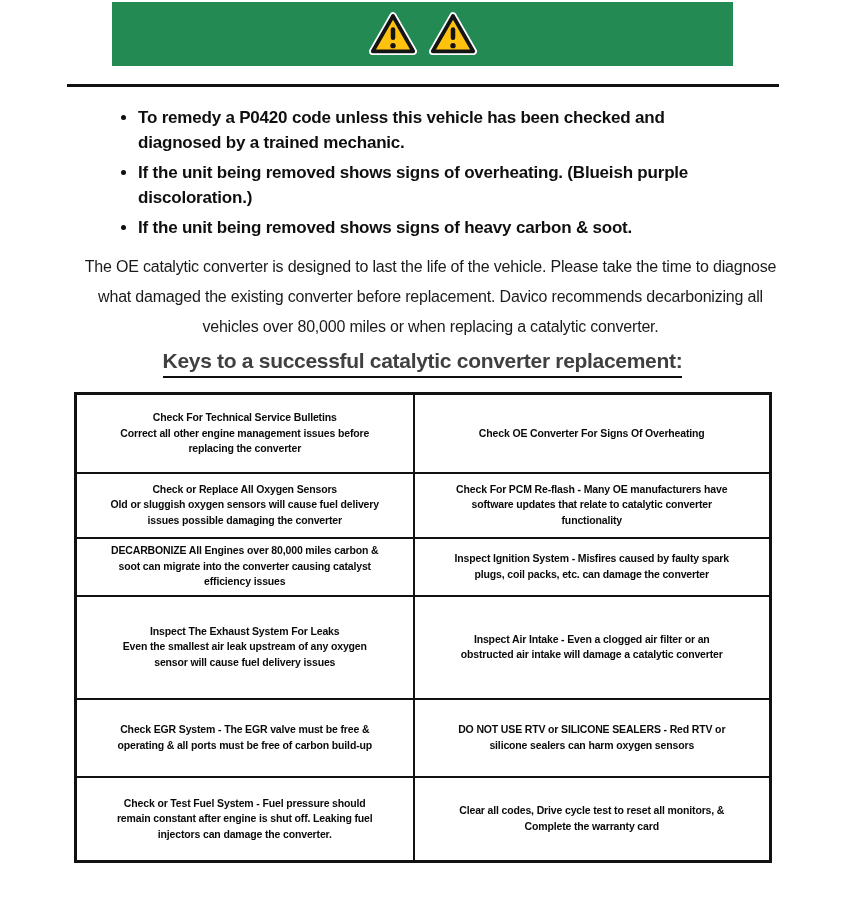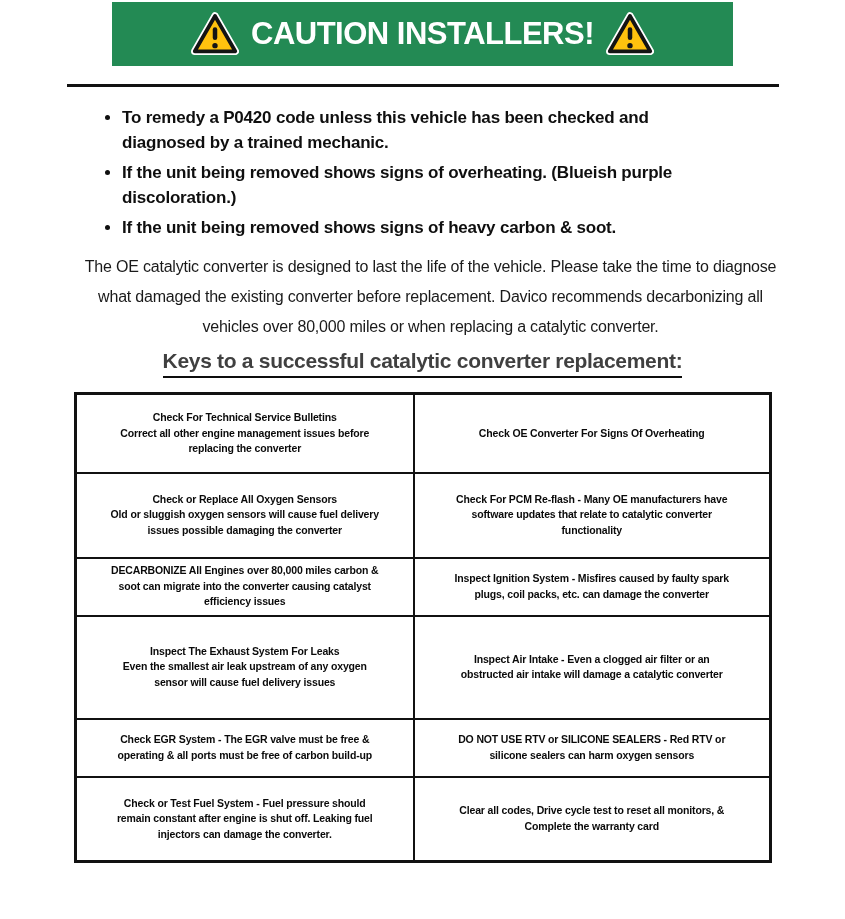--- a/index.html
+++ b/index.html
@@ -35,21 +35,21 @@
     font-size:40px;font-weight:bold;letter-spacing:-1.5px;line-height:46px;
     color:#0d0d0d;white-space:nowrap;
   }
 
   .rule{
     width:712px;height:3px;background:#111;border:0;margin:18px auto 0;
   }
 
   
   .bullets{
-    margin:18px 0 0;padding-left:122px;width:700px;box-sizing:border-box;
+    margin:18px 16px 0;padding-left:122px;width:700px;box-sizing:border-box;
     list-style:disc outside;
   }
   .bullets li{
     font-size:17px;font-weight:bold;letter-spacing:-0.2px;
     line-height:25px;margin:0 0 5px;white-space:pre-line;
   }
 
   
   .advisory{
     margin:12px auto 0;width:845px;
@@ -76,39 +76,38 @@
   .tips td{
     border:2px solid #111;
     text-align:center;vertical-align:middle;
     font-size:10.5px;font-weight:bold;letter-spacing:-0.15px;
     line-height:15.5px;padding:4px 5px;
     white-space:pre-line;color:#0a0a0a;
   }
   .tips col.left{width:339px;}
   .tips col.right{width:356px;}
   .tips tr:nth-child(1){height:79px;padding-left:42px;}
-  .tips tr:nth-child(2){height:85px;}
+  .tips tr:nth-child(2){height:65px;}
   .tips tr:nth-child(3){height:58px;}
   .tips tr:nth-child(4){height:103px;}
-  .tips tr:nth-child(5){height:58px;}
+  .tips tr:nth-child(5){height:78px;}
   .tips tr:nth-child(6){height:85px;}
 </style>
 </head>
 <body>
 
 <div class="page">
 
   <header class="banner">
     <svg class="warn-svg" viewBox="0 0 64 58" width="48" height="44" aria-hidden="true">
       <path d="M32 5 L59 52 H5 Z" fill="none" stroke="#ffffff" stroke-width="10" stroke-linejoin="round"></path>
       <path d="M32 5 L59 52 H5 Z" fill="var(--warn-fill)" stroke="#141414" stroke-width="5" stroke-linejoin="round"></path>
       <rect x="29" y="20" width="6" height="17" rx="3" fill="#141414"></rect>
       <circle cx="32" cy="44.5" r="3.6" fill="#141414"></circle>
     </svg>
-    <span class="banner-text">CAUTION INSTALLERS!</span>
     <svg class="warn-svg" viewBox="0 0 64 58" width="48" height="44" aria-hidden="true">
       <path d="M32 5 L59 52 H5 Z" fill="none" stroke="#ffffff" stroke-width="10" stroke-linejoin="round"></path>
       <path d="M32 5 L59 52 H5 Z" fill="var(--warn-fill)" stroke="#141414" stroke-width="5" stroke-linejoin="round"></path>
       <rect x="29" y="20" width="6" height="17" rx="3" fill="#141414"></rect>
       <circle cx="32" cy="44.5" r="3.6" fill="#141414"></circle>
     </svg>
   </header>
 
 
   <div class="rule"></div>

